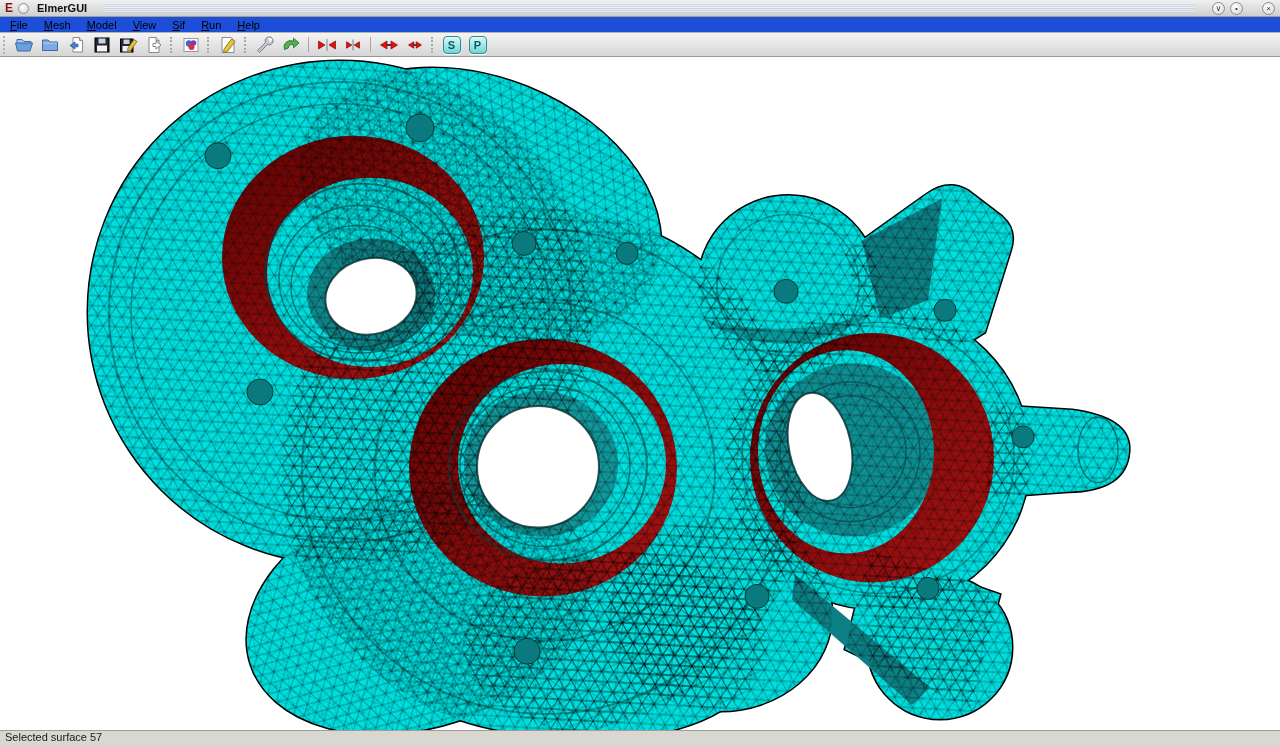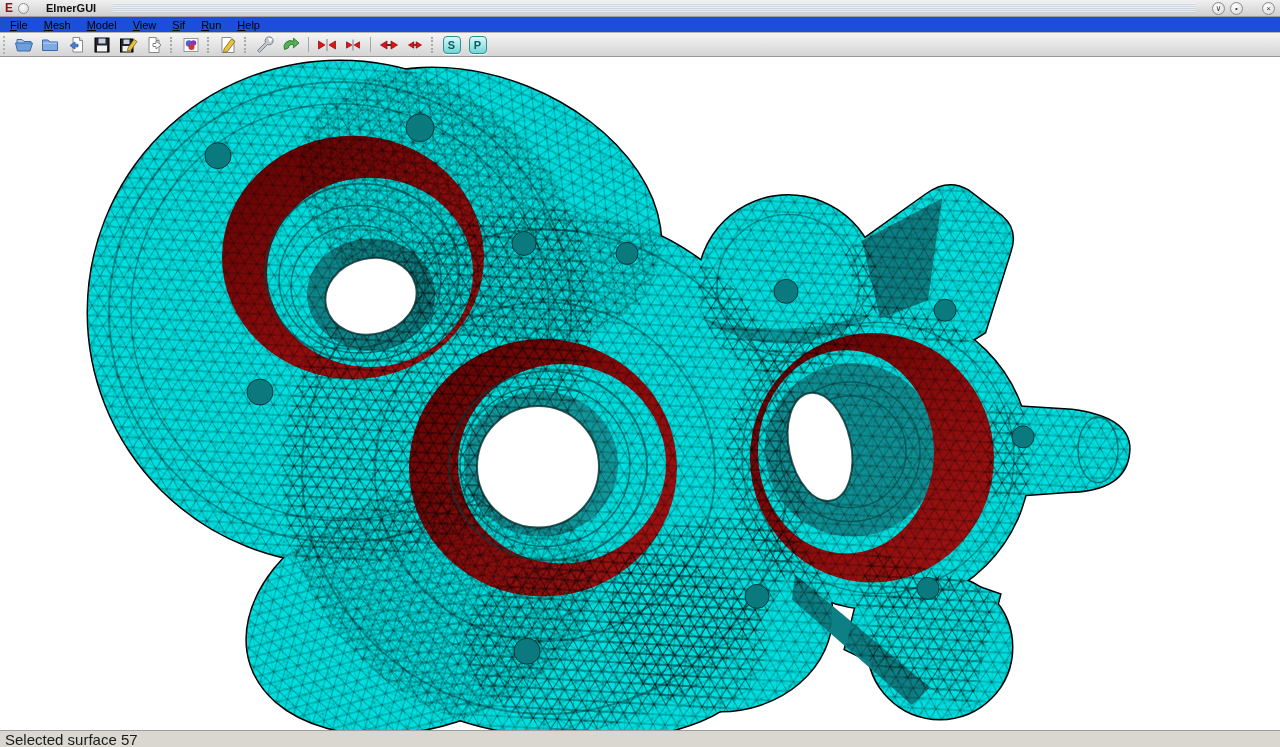--- a/index.html
+++ b/index.html
@@ -4,21 +4,21 @@
 <style>
   *{box-sizing:border-box;margin:0;padding:0}
   html,body{width:1280px;height:747px;overflow:hidden}
   body{font-family:"Liberation Sans",sans-serif;background:#fff}
   .window{display:flex;flex-direction:column;width:1280px;height:747px;background:#fff}
 
   
   .titlebar{height:17px;flex:0 0 17px;display:flex;align-items:center;background:linear-gradient(#f0f0f0,#cfcfcf);border-bottom:1px solid #9d9d9d;padding:0 5px;gap:5px}
   .app-e{color:#8b1212;font-weight:bold;font-size:12px;line-height:1}
   .win-menu-circle{width:11px;height:11px;border-radius:50%;border:1px solid #8f8f8f;background:radial-gradient(circle at 40% 32%,#ffffff,#d2d2d2)}
-  .title-text{font-weight:bold;font-size:11px;color:#101010;margin-left:12px;white-space:nowrap}
+  .title-text{font-weight:bold;font-size:11px;color:#101010;margin-left:3px;white-space:nowrap}
   .stripes{flex:1;height:10px;margin:0 12px;background:repeating-linear-gradient(to bottom,#f3f6fa 0 1px,#c2cddc 1px 2px);opacity:.75}
   .winbtn{width:13px;height:13px;border-radius:50%;border:1px solid #8a8a8a;background:radial-gradient(circle at 35% 30%,#fff,#d6d6d6);font-size:8px;line-height:11px;text-align:center;color:#333;cursor:default}
   .winbtn.close{margin-left:14px}
 
   
   .menubar{height:16px;flex:0 0 16px;background:#1d4ed8;border-bottom:1px solid #b7b4ae;display:flex;align-items:center;padding:0 2px;font-size:11px}
   .menu-item{padding:1px 8px;color:#000;white-space:nowrap}
 
   
   .toolbar{height:24px;flex:0 0 24px;background:linear-gradient(#f5f5f5,#d5d5d5);border-bottom:1px solid #979797;display:flex;align-items:center;padding:0 2px;gap:1px}
@@ -26,21 +26,21 @@
   .tbtn{width:25px;height:22px;display:flex;align-items:center;justify-content:center}
   .tsep-dot{width:4px;height:16px;border-left:2px dotted #a9a9a9;margin:0 3px}
   .tsep-line{width:1px;height:15px;background:#a5a5a5;margin:0 4px}
   .sp-btn{width:18px;height:18px;border-radius:4px;border:1px solid #2f8f90;background:linear-gradient(#dcf8f8,#72d5d6);color:#085e60;font-weight:bold;font-size:11px;text-align:center;line-height:16px;box-shadow:0 1px 0 #fff}
 
   
   .viewport{flex:1 1 auto;background:#fff;position:relative;overflow:hidden}
   .viewport svg{display:block;width:100%;height:100%}
 
   
-  .statusbar{height:17px;flex:0 0 17px;background:#dad7d1;border-top:1px solid #9d9d9d;display:flex;align-items:center;padding:0 5px;font-size:15px;color:#1a1a1a}
+  .statusbar{height:17px;flex:0 0 17px;background:#dad7d1;border-top:1px solid #9d9d9d;display:flex;padding:0 5px;font-size:11px;color:#1a1a1a}
 </style>
 </head>
 <body>
 
 <div class="window">
 
   <div class="titlebar">
     <span class="app-e">E</span>
     <span class="win-menu-circle"></span>
     <span class="title-text">ElmerGUI</span>

